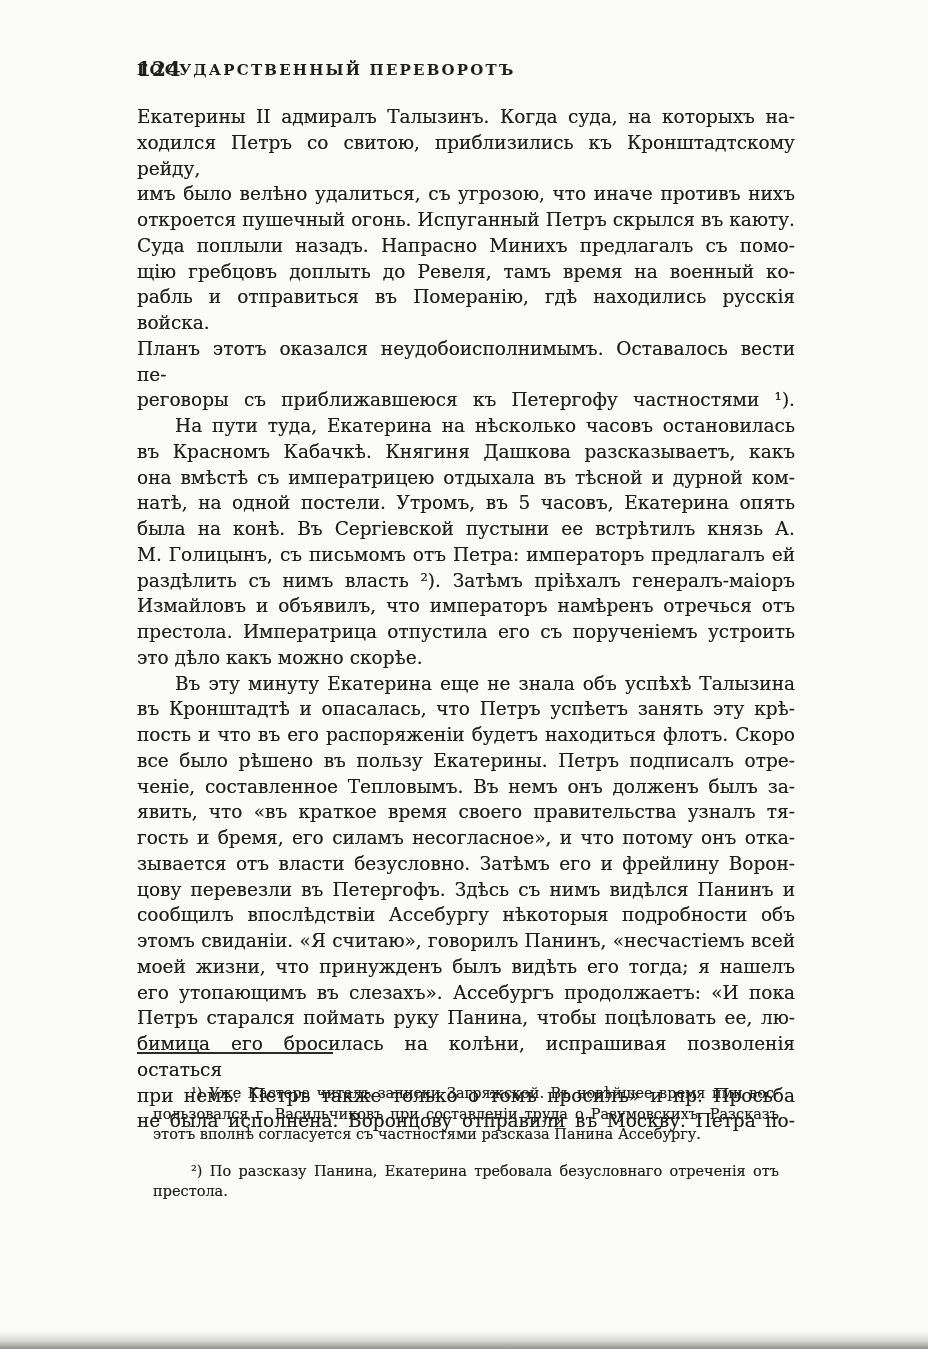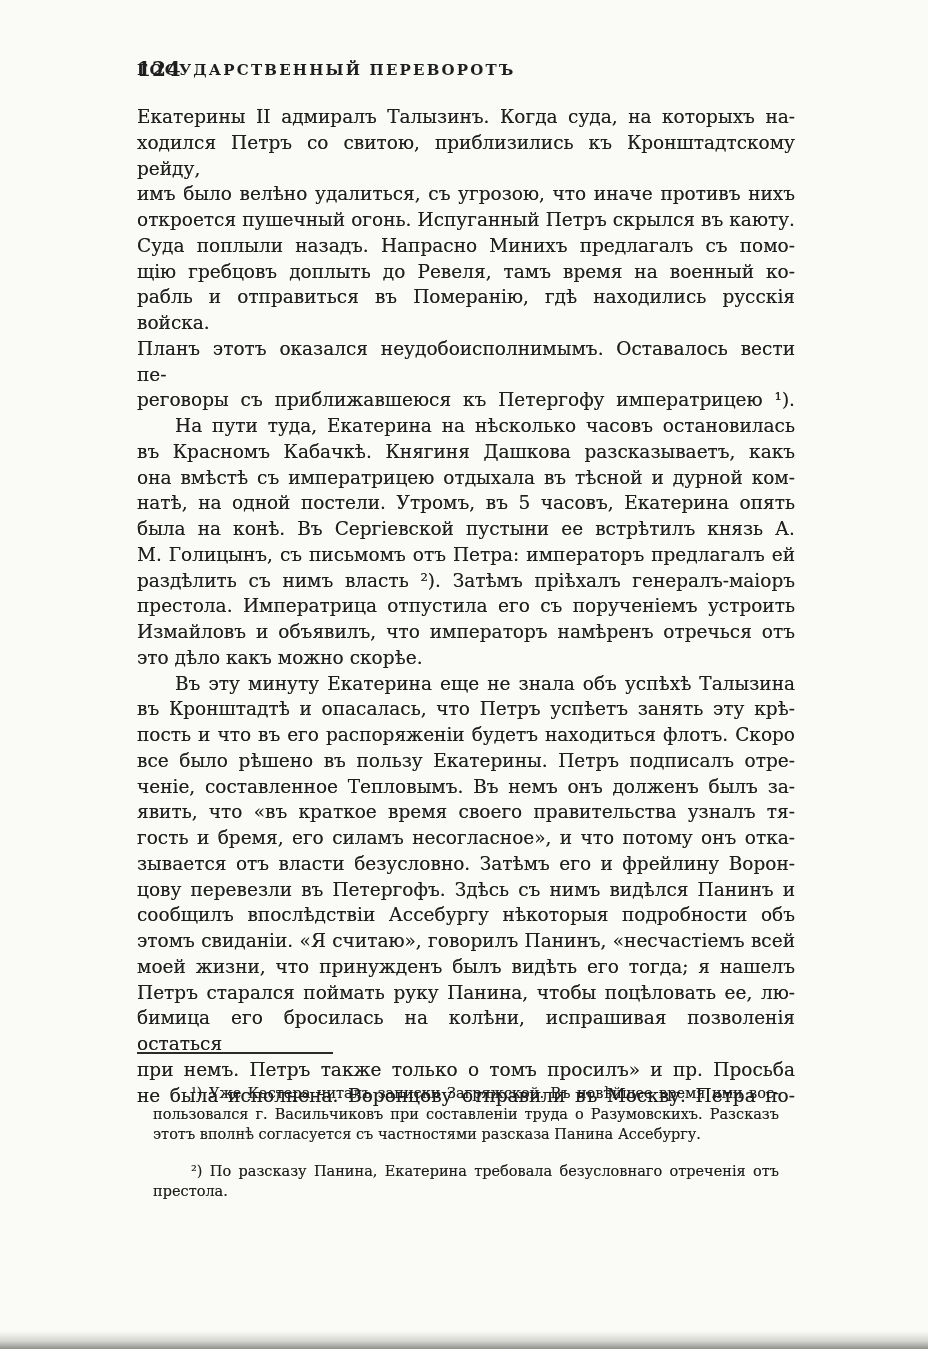--- a/index.html
+++ b/index.html
@@ -110,49 +110,50 @@
   <main class="body-text">
     <section class="para">
       <div class="line jl">Екатерины II адмиралъ Талызинъ. Когда суда, на которыхъ на-</div>
       <div class="line jl">ходился Петръ со свитою, приблизились къ Кронштадтскому рейду,</div>
       <div class="line jl">имъ было велѣно удалиться, съ угрозою, что иначе противъ нихъ</div>
       <div class="line jl">откроется пушечный огонь. Испуганный Петръ скрылся въ каюту.</div>
       <div class="line jl">Суда поплыли назадъ. Напрасно Минихъ предлагалъ съ помо-</div>
       <div class="line jl">щію гребцовъ доплыть до Ревеля, тамъ время на военный ко-</div>
       <div class="line jl">рабль и отправиться въ Померанію, гдѣ находились русскія войска.</div>
       <div class="line jl">Планъ этотъ оказался неудобоисполнимымъ. Оставалось вести пе-</div>
-      <div class="line jl">реговоры съ приближавшеюся къ Петергофу императрицею ¹).</div>
+      <div class="line jl">реговоры съ приближавшеюся къ Петергофу частностями ¹).</div>
     </section>
 
     <section class="para">
       <div class="line jl indent">На пути туда, Екатерина на нѣсколько часовъ остановилась</div>
       <div class="line jl">въ Красномъ Кабачкѣ. Княгиня Дашкова разсказываетъ, какъ</div>
       <div class="line jl">она вмѣстѣ съ императрицею отдыхала въ тѣсной и дурной ком-</div>
       <div class="line jl">натѣ, на одной постели. Утромъ, въ 5 часовъ, Екатерина опять</div>
       <div class="line jl">была на конѣ. Въ Сергіевской пустыни ее встрѣтилъ князь А.</div>
       <div class="line jl">М. Голицынъ, съ письмомъ отъ Петра: императоръ предлагалъ ей</div>
       <div class="line jl">раздѣлить съ нимъ власть ²). Затѣмъ пріѣхалъ генералъ-маіоръ</div>
+      <div class="line jl">Измайловъ и объявилъ, что императоръ намѣренъ отречься отъ</div>
       <div class="line jl">престола. Императрица отпустила его съ порученіемъ устроить</div>
-      <div class="line jl">Измайловъ и объявилъ, что императоръ намѣренъ отречься отъ</div>
       <div class="line">это дѣло какъ можно скорѣе.</div>
     </section>
 
     <section class="para">
       <div class="line jl indent">Въ эту минуту Екатерина еще не знала объ успѣхѣ Талызина</div>
       <div class="line jl">въ Кронштадтѣ и опасалась, что Петръ успѣетъ занять эту крѣ-</div>
       <div class="line jl">пость и что въ его распоряженіи будетъ находиться флотъ. Скоро</div>
       <div class="line jl">все было рѣшено въ пользу Екатерины. Петръ подписалъ отре-</div>
       <div class="line jl">ченіе, составленное Тепловымъ. Въ немъ онъ долженъ былъ за-</div>
       <div class="line jl">явить, что «въ краткое время своего правительства узналъ тя-</div>
       <div class="line jl">гость и бремя, его силамъ несогласное», и что потому онъ отка-</div>
       <div class="line jl">зывается отъ власти безусловно. Затѣмъ его и фрейлину Ворон-</div>
       <div class="line jl">цову перевезли въ Петергофъ. Здѣсь съ нимъ видѣлся Панинъ и</div>
       <div class="line jl">сообщилъ впослѣдствіи Ассебургу нѣкоторыя подробности объ</div>
       <div class="line jl">этомъ свиданіи. «Я считаю», говорилъ Панинъ, «несчастіемъ всей</div>
       <div class="line jl">моей жизни, что принужденъ былъ видѣть его тогда; я нашелъ</div>
+      <div class="line jl">его утопающимъ въ слезахъ». Ассебургъ продолжаетъ: «И пока</div>
       <div class="line jl">Петръ старался поймать руку Панина, чтобы поцѣловать ее, лю-</div>
       <div class="line jl">бимица его бросилась на колѣни, испрашивая позволенія остаться</div>
       <div class="line jl">при немъ. Петръ также только о томъ просилъ» и пр. Просьба</div>
       <div class="line jl">не была исполнена. Воронцову отправили въ Москву. Петра по-</div>
     </section>
   </main>
 
   <hr class="footnote-rule">
 
   <footer class="footnotes">

